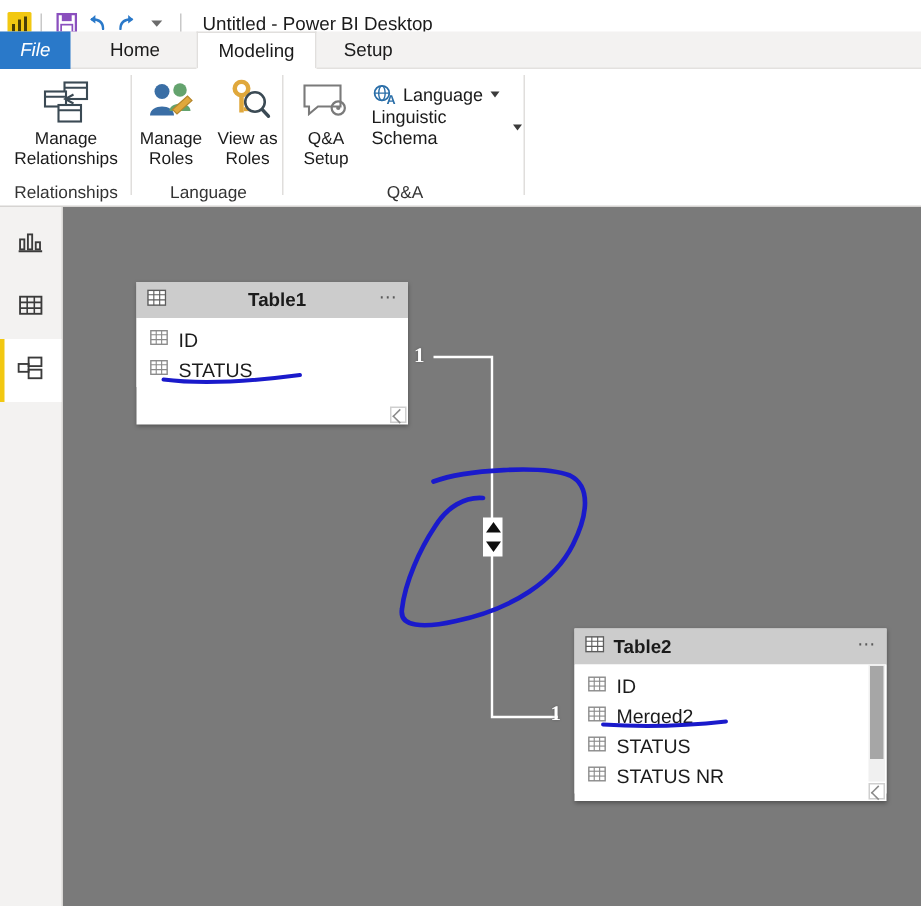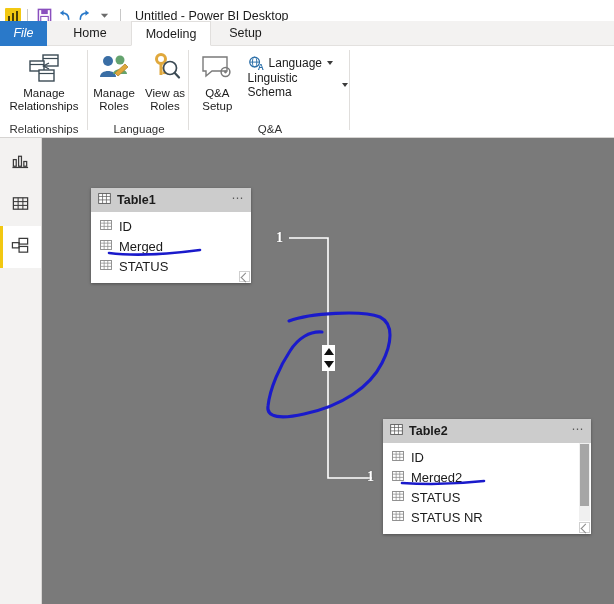--- a/index.html
+++ b/index.html
@@ -508,21 +508,21 @@
 
     <div class="cardinality" style="left:234px; top:92px;">1</div>
 
     <div class="cardinality" style="left:325px; top:331px;">1</div>
 
     <div class="xfilter" style="left:280px; top:207px;">
       <span class="tri-up"></span>
       <span class="tri-down"></span>
     </div>
 
-    <div class="tablecard" style="left:49px; top:50px; width:160px; height:95px;">
+    <div class="tablecard" style="left:49px; top:50px; width:181px; height:95px;text-align:center;">
       <div class="thead">
         <span>
           <svg width="13" height="13" viewBox="0 0 14 14">
             <rect x="0.7" y="1.7" width="12.6" height="10.6" fill="#ffffff" stroke="#5d5d5d" stroke-width="1"></rect>
             <line x1="0.7" y1="4.8" x2="13.3" y2="4.8" stroke="#5d5d5d" stroke-width="0.8"></line>
             <line x1="0.7" y1="8.5" x2="13.3" y2="8.5" stroke="#5d5d5d" stroke-width="0.8"></line>
             <line x1="4.9" y1="1.7" x2="4.9" y2="12.3" stroke="#5d5d5d" stroke-width="0.8"></line>
             <line x1="9.1" y1="1.7" x2="9.1" y2="12.3" stroke="#5d5d5d" stroke-width="0.8"></line>
           </svg>
         </span>
@@ -534,32 +534,20 @@
           <span>
             <svg width="12" height="12" viewBox="0 0 13 13">
               <rect x="0.6" y="1.6" width="11.8" height="9.8" fill="#ffffff" stroke="#8a8a8a" stroke-width="1"></rect>
               <line x1="0.6" y1="4.5" x2="12.4" y2="4.5" stroke="#8a8a8a" stroke-width="0.8"></line>
               <line x1="0.6" y1="8" x2="12.4" y2="8" stroke="#8a8a8a" stroke-width="0.8"></line>
               <line x1="4.5" y1="1.6" x2="4.5" y2="11.4" stroke="#8a8a8a" stroke-width="0.8"></line>
               <line x1="8.4" y1="1.6" x2="8.4" y2="11.4" stroke="#8a8a8a" stroke-width="0.8"></line>
             </svg>
           </span>
           <span class="fname">ID</span>
-        </div>
-        <div class="fieldrow">
-          <span>
-            <svg width="12" height="12" viewBox="0 0 13 13">
-              <rect x="0.6" y="1.6" width="11.8" height="9.8" fill="#ffffff" stroke="#8a8a8a" stroke-width="1"></rect>
-              <line x1="0.6" y1="4.5" x2="12.4" y2="4.5" stroke="#8a8a8a" stroke-width="0.8"></line>
-              <line x1="0.6" y1="8" x2="12.4" y2="8" stroke="#8a8a8a" stroke-width="0.8"></line>
-              <line x1="4.5" y1="1.6" x2="4.5" y2="11.4" stroke="#8a8a8a" stroke-width="0.8"></line>
-              <line x1="8.4" y1="1.6" x2="8.4" y2="11.4" stroke="#8a8a8a" stroke-width="0.8"></line>
-            </svg>
-          </span>
-          <span class="fname">Merged</span>
         </div>
         <div class="fieldrow">
           <span>
             <svg width="12" height="12" viewBox="0 0 13 13">
               <rect x="0.6" y="1.6" width="11.8" height="9.8" fill="#ffffff" stroke="#8a8a8a" stroke-width="1"></rect>
               <line x1="0.6" y1="4.5" x2="12.4" y2="4.5" stroke="#8a8a8a" stroke-width="0.8"></line>
               <line x1="0.6" y1="8" x2="12.4" y2="8" stroke="#8a8a8a" stroke-width="0.8"></line>
               <line x1="4.5" y1="1.6" x2="4.5" y2="11.4" stroke="#8a8a8a" stroke-width="0.8"></line>
               <line x1="8.4" y1="1.6" x2="8.4" y2="11.4" stroke="#8a8a8a" stroke-width="0.8"></line>
             </svg>

